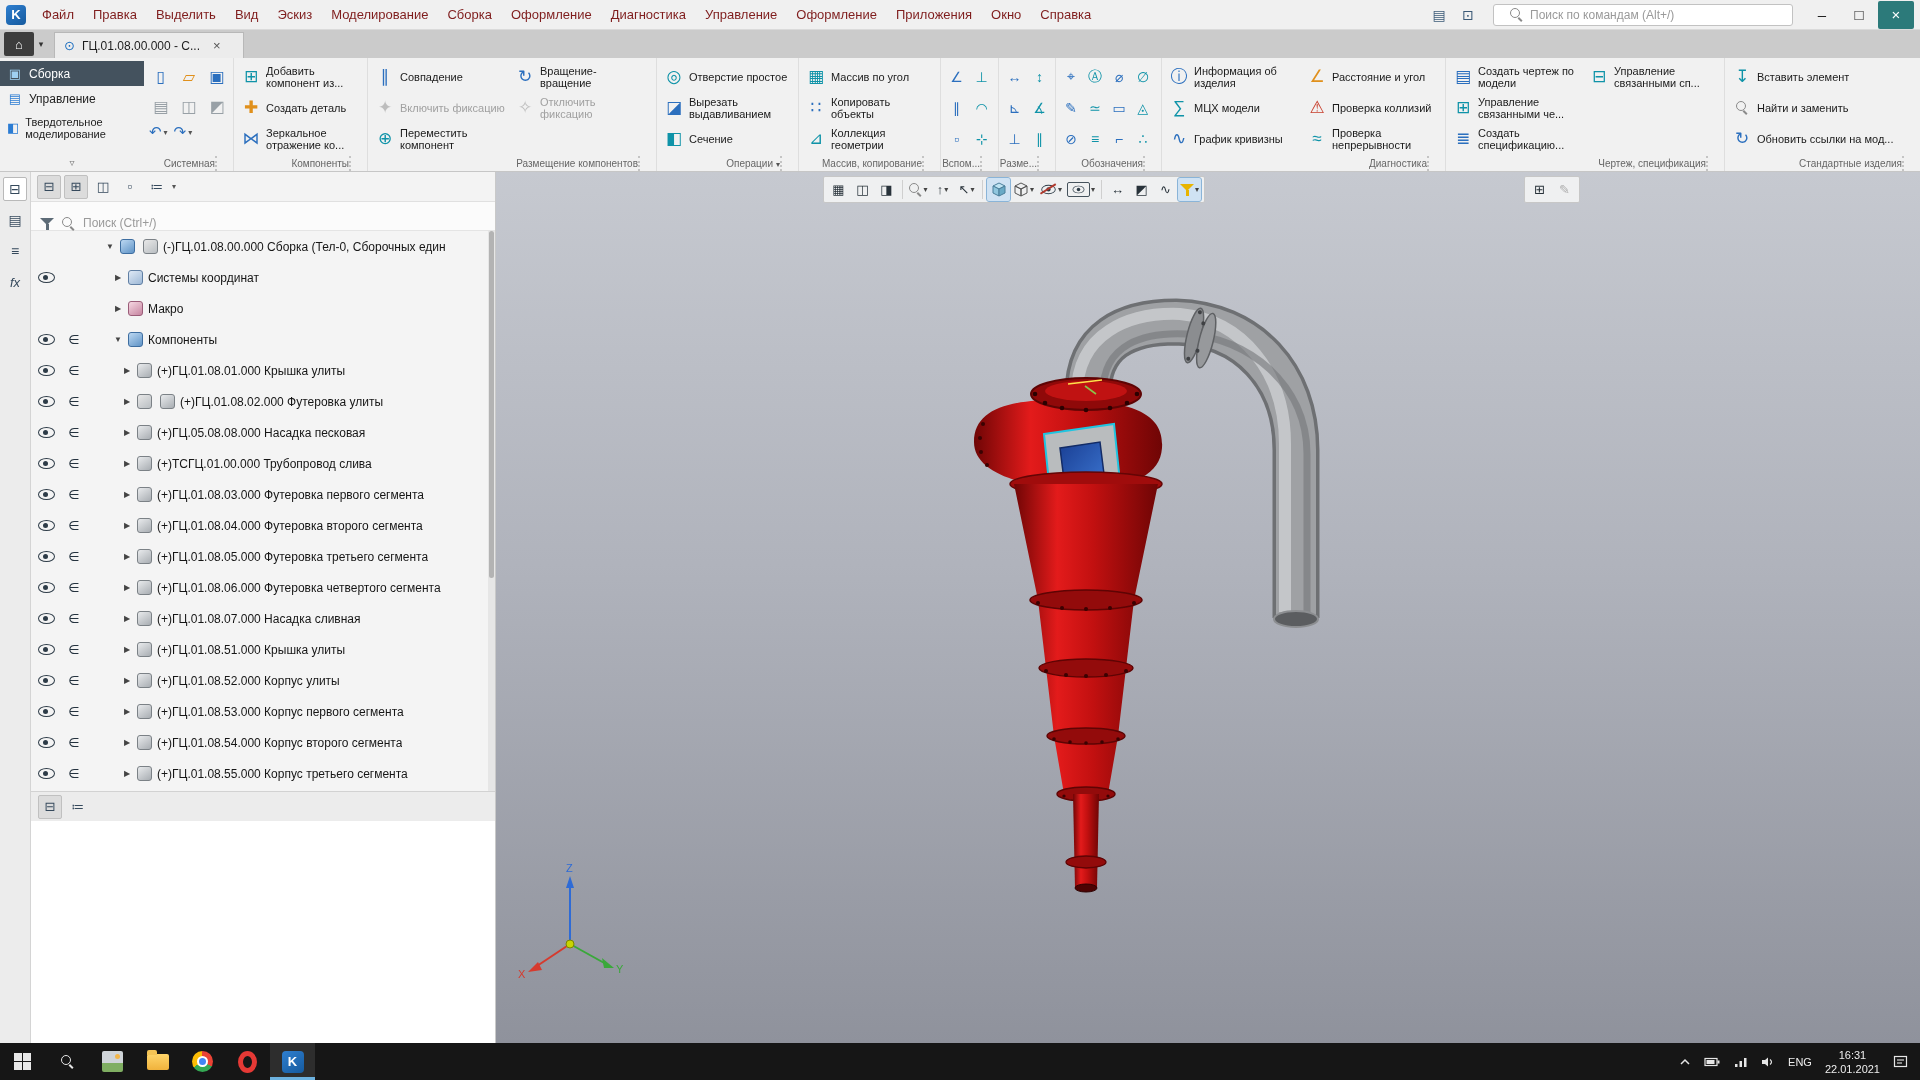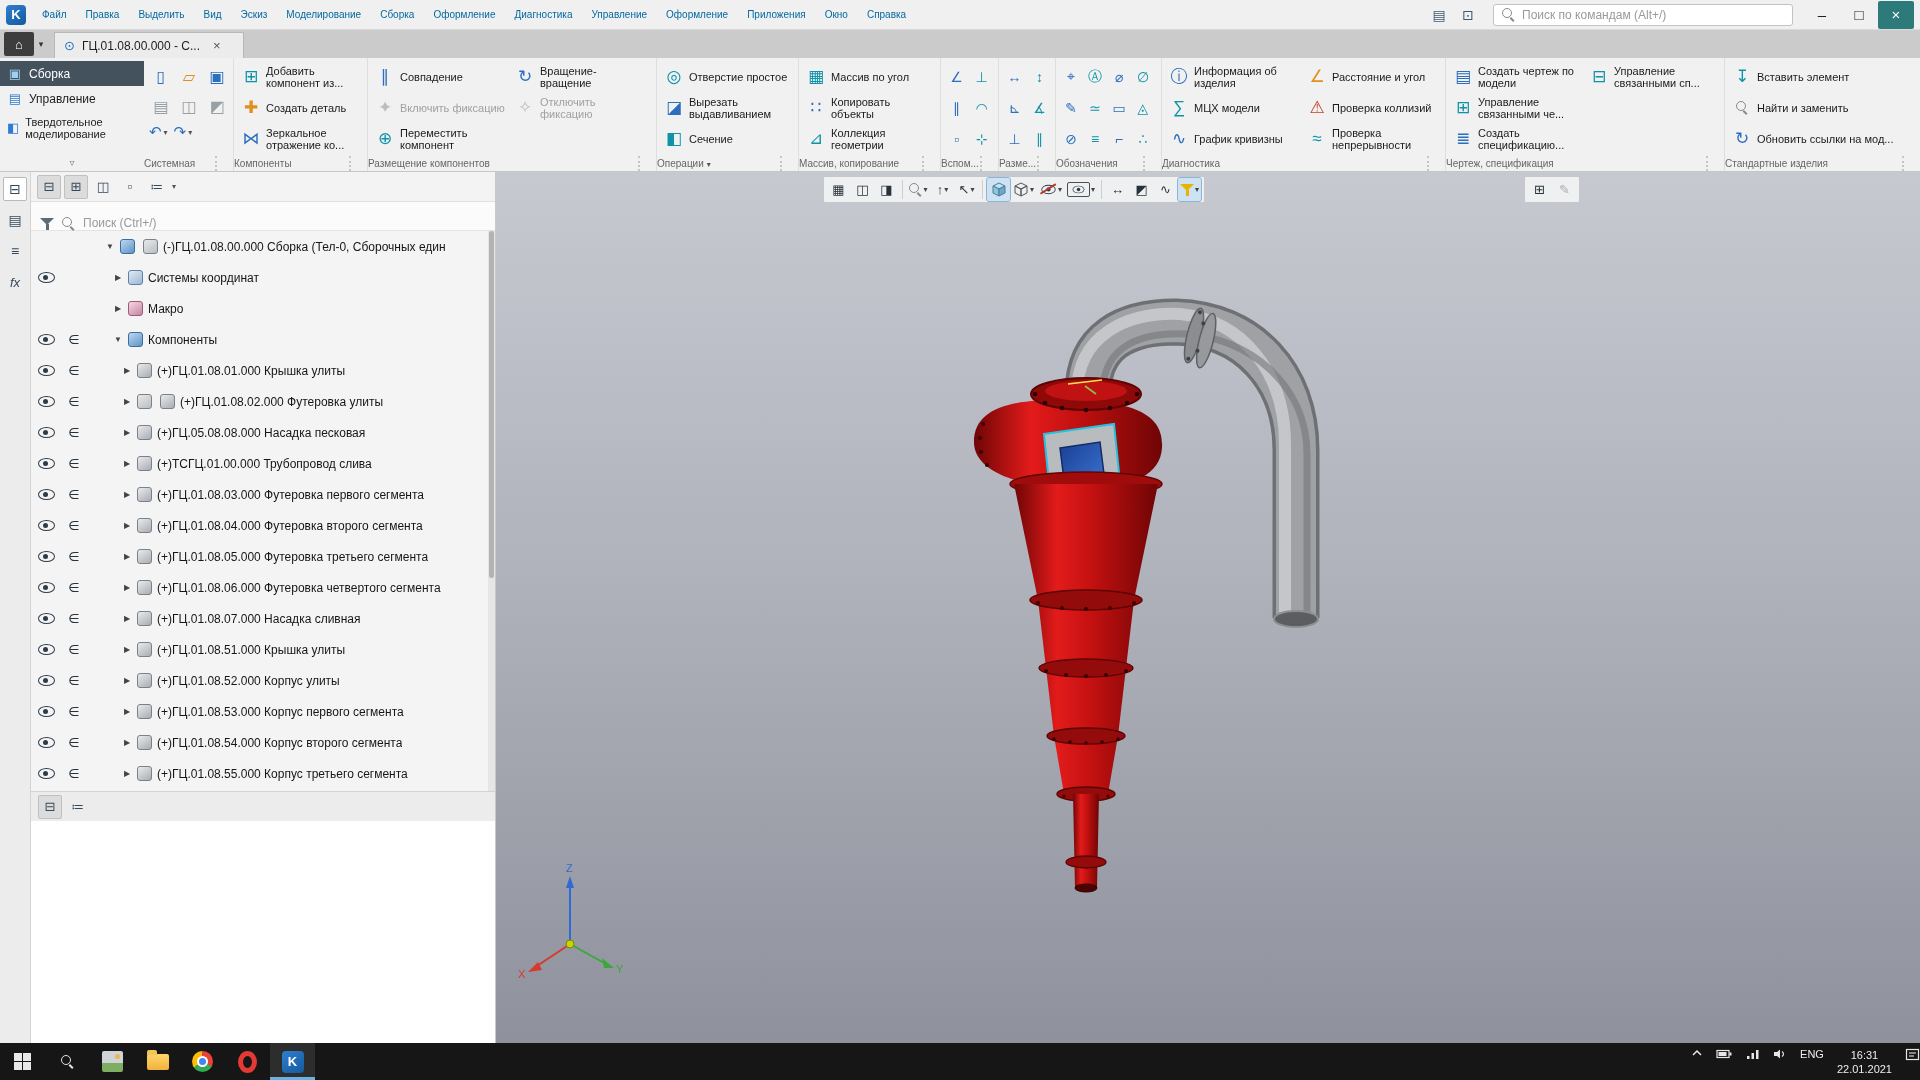--- a/index.html
+++ b/index.html
@@ -1,24 +1,24 @@
 <!DOCTYPE html>
 <html><head>
 <meta charset="utf-8">
 <style>
 *{margin:0;padding:0;box-sizing:border-box;font-family:"Liberation Sans","DejaVu Sans",sans-serif}
 html,body{width:1920px;height:1080px;overflow:hidden;background:#9a9da6}
 #app{position:relative;width:1920px;height:1080px;background:#f0f0f0}
 
 #menubar{position:absolute;left:0;top:0;right:0;height:30px;background:#f0f0f0;border-bottom:1px solid #dadada;display:flex;align-items:center;padding:0 6px;gap:1px}
 .applogo{width:20px;height:20px;border-radius:4px;background:linear-gradient(145deg,#2f7fd0,#155a9e);color:#fff;font-size:13px;font-weight:bold;display:flex;align-items:center;justify-content:center;margin-right:6px}
-.menu-item{padding:5px 9px;font-size:10px;color:#0369a1;cursor:default}
+.menu-item{padding:5px 9px;font-size:13px;color:#7f1d1d;cursor:default}
 .mspacer{flex:1}
 .mb-ico{width:24px;height:20px;display:flex;align-items:center;justify-content:center;font-size:14px;color:#3b5a77;margin:0 2px}
-.searchbox{width:300px;height:22px;background:#fff;border:1px solid #c2c2c2;border-radius:3px;display:flex;align-items:center;gap:7px;padding:0 8px;margin:0 10px}
+.searchbox{width:300px;height:22px;background:#fff;border:1px solid #c2c2c2;border-radius:3px;display:flex;align-items:center;gap:7px;padding:0 16px;margin:0 10px}
 .searchbox input{border:none;outline:none;flex:1;font-size:12px;color:#444;background:transparent}
 .searchbox input::placeholder{color:#9a9a9a}
 .winbtn{width:36px;height:28px;display:flex;align-items:center;justify-content:center;font-size:15px;color:#222}
 .winbtn.close{background:#2c7a7a;color:#fff;border-radius:2px}
 
 .mag{position:relative;width:13px;height:13px;display:inline-block;flex:none}
 .mag::before{content:"";position:absolute;left:0;top:0;width:8px;height:8px;border:1.6px solid #8a8a8a;border-radius:50%}
 .mag::after{content:"";position:absolute;left:8.5px;top:8.5px;width:5px;height:1.8px;background:#8a8a8a;transform:rotate(45deg);transform-origin:0 0}
 .mag.light::before{border-color:#e6e6e6}.mag.light::after{background:#e6e6e6}
 
@@ -31,21 +31,21 @@
 
 #ribbon{position:absolute;left:0;top:58px;right:0;height:114px;background:#f1f1f1;border-bottom:1px solid #c6c6c6;display:flex}
 .modes{width:144px;flex:none;display:flex;flex-direction:column;padding-top:3px;position:relative}
 .mode-row{height:25px;display:flex;align-items:center;gap:6px;padding:0 7px;font-size:12px;color:#222}
 .mode-row .mico{font-size:13px;color:#2b7cd3;width:16px;text-align:center}
 .mode-row.active{background:#44525e;color:#fff}
 .mode-row.active .mico{color:#9fd0f2}
 .mode-row.two-line{height:34px;font-size:11px;line-height:12px;white-space:normal}
 .mode-collapse{position:absolute;bottom:0;left:0;right:0;height:14px;text-align:center;font-size:10px;color:#777}
 .rgroup{position:relative;border-right:1px solid #dedede;padding:3px 3px 16px 3px;flex:none}
-.glabel{position:absolute;left:0;right:16px;bottom:0;height:15px;font-size:10px;color:#666;text-align:left;line-height:15px;white-space:nowrap;overflow:hidden;border-right:2px dotted #c4c4c4}
+.glabel{position:absolute;left:0;right:16px;bottom:0;height:15px;font-size:10px;color:#666;text-align:right;line-height:15px;white-space:nowrap;overflow:hidden;border-right:2px dotted #c4c4c4}
 .glabel .gcaret{font-size:8px;color:#555;margin-left:3px}
 .gbtns{display:flex;flex-direction:column;flex-wrap:wrap;height:95px;align-content:flex-start}
 .rbtn{display:flex;align-items:center;gap:5px;height:31px;padding:0 4px;font-size:11px;line-height:12px;color:#1b1b1b;border-radius:3px;width:138px;text-align:left;background:transparent;border:none}
 .rbtn .bicon{width:20px;height:20px;flex:none;display:flex;align-items:center;justify-content:center;font-size:17px}
 .rbtn .blabel{display:block;max-height:25px;overflow:hidden}
 .rbtn.disabled{color:#a0a0a0}
 .rbtn.disabled .bicon{color:#bdbdbd !important}
 .ic-teal{color:#0f93a8}.ic-blue{color:#2b6fbe}.ic-org{color:#e0901c}.ic-red{color:#c8402e}.ic-grayc{color:#98a0a6}
 .g-comp .rbtn{width:128px}
 .g-place .rbtn{width:140px}
@@ -124,21 +124,21 @@
 .winlogo{display:grid;grid-template-columns:8px 8px;grid-template-rows:8px 8px;gap:1.5px}
 .winlogo span{background:#e8e8e8}
 .phototile{width:21px;height:21px;background:linear-gradient(180deg,#cfd4d8 55%,#7fae62 55%);border-radius:2px;position:relative}
 .phototile::after{content:"";position:absolute;right:3px;top:3px;width:5px;height:5px;border-radius:50%;background:#f2b64a}
 .folder{width:22px;height:16px;background:linear-gradient(#ffd56a,#f0b23c);border-radius:2px;position:relative}
 .folder::before{content:"";position:absolute;top:-3.5px;left:0;width:10px;height:4.5px;background:#f5c455;border-radius:2px 2px 0 0}
 .chrome{width:21px;height:21px;border-radius:50%;background:conic-gradient(#ea4335 0 33%,#34a853 0 66%,#fbbc05 0 100%);position:relative}
 .chrome::after{content:"";position:absolute;inset:5px;border-radius:50%;background:#4285f4;border:2px solid #fff}
 .opera{width:19px;height:22px;border:5px solid #e53935;border-radius:50%}
 .kompasico{width:22px;height:22px;border-radius:4px;background:linear-gradient(145deg,#2f7fd0,#155a9e);color:#fff;font-size:13px;font-weight:bold;display:flex;align-items:center;justify-content:center}
-.tray{margin-left:auto;display:flex;align-items:flex-start;gap:13px;color:#eee;font-size:11px;}
+.tray{margin-left:auto;display:flex;align-items:center;gap:13px;color:#eee;font-size:11px;padding-right:12px}
 .trayico{display:flex;align-items:center;justify-content:center}
 .lang{font-size:11px;color:#eee}
 .clock{text-align:center;line-height:14px;font-size:11px;color:#eee}
 </style>
 </head>
 <body>
 
 <div id="app">
 
   <header id="menubar">

